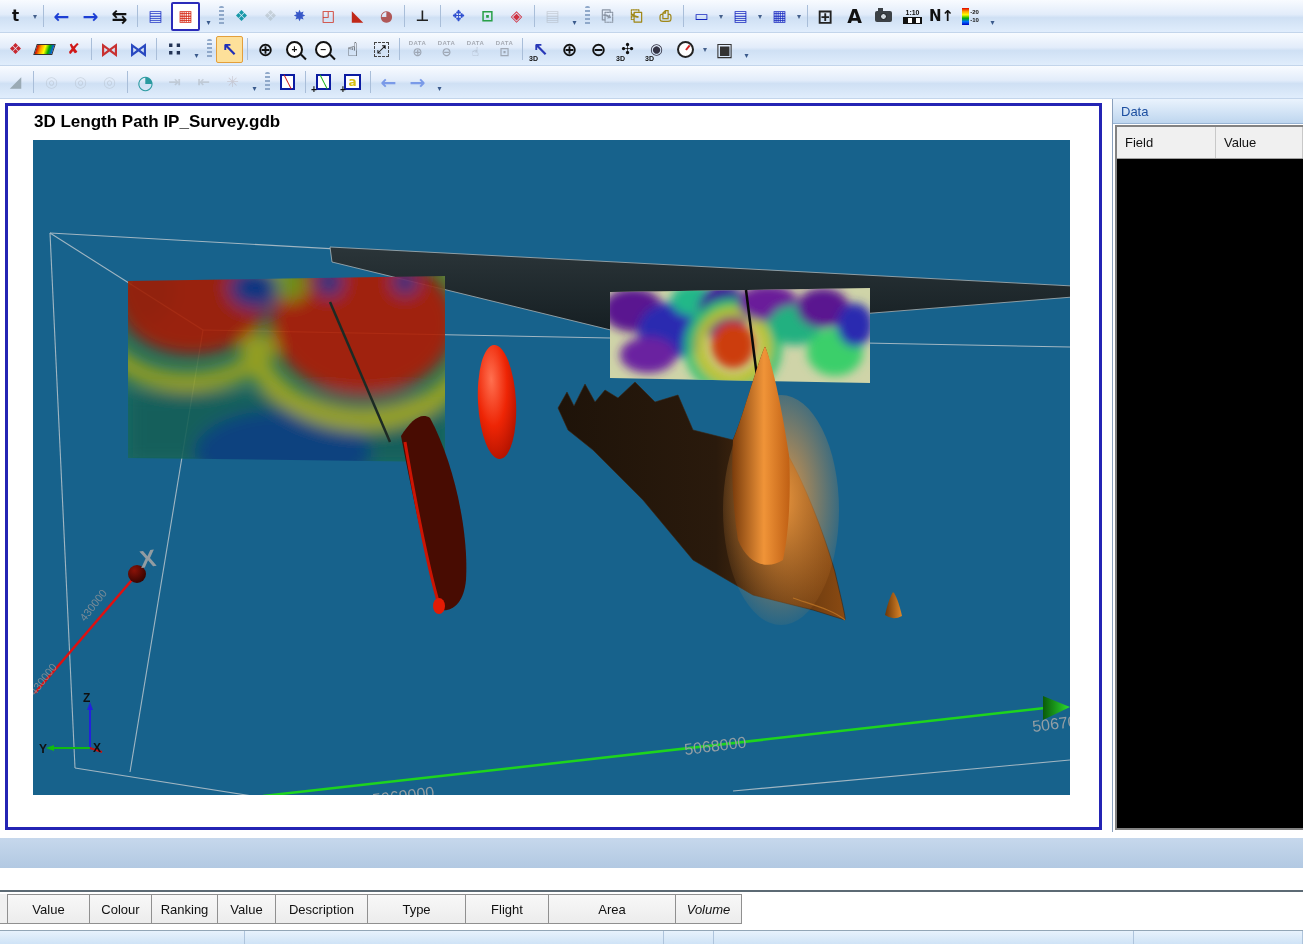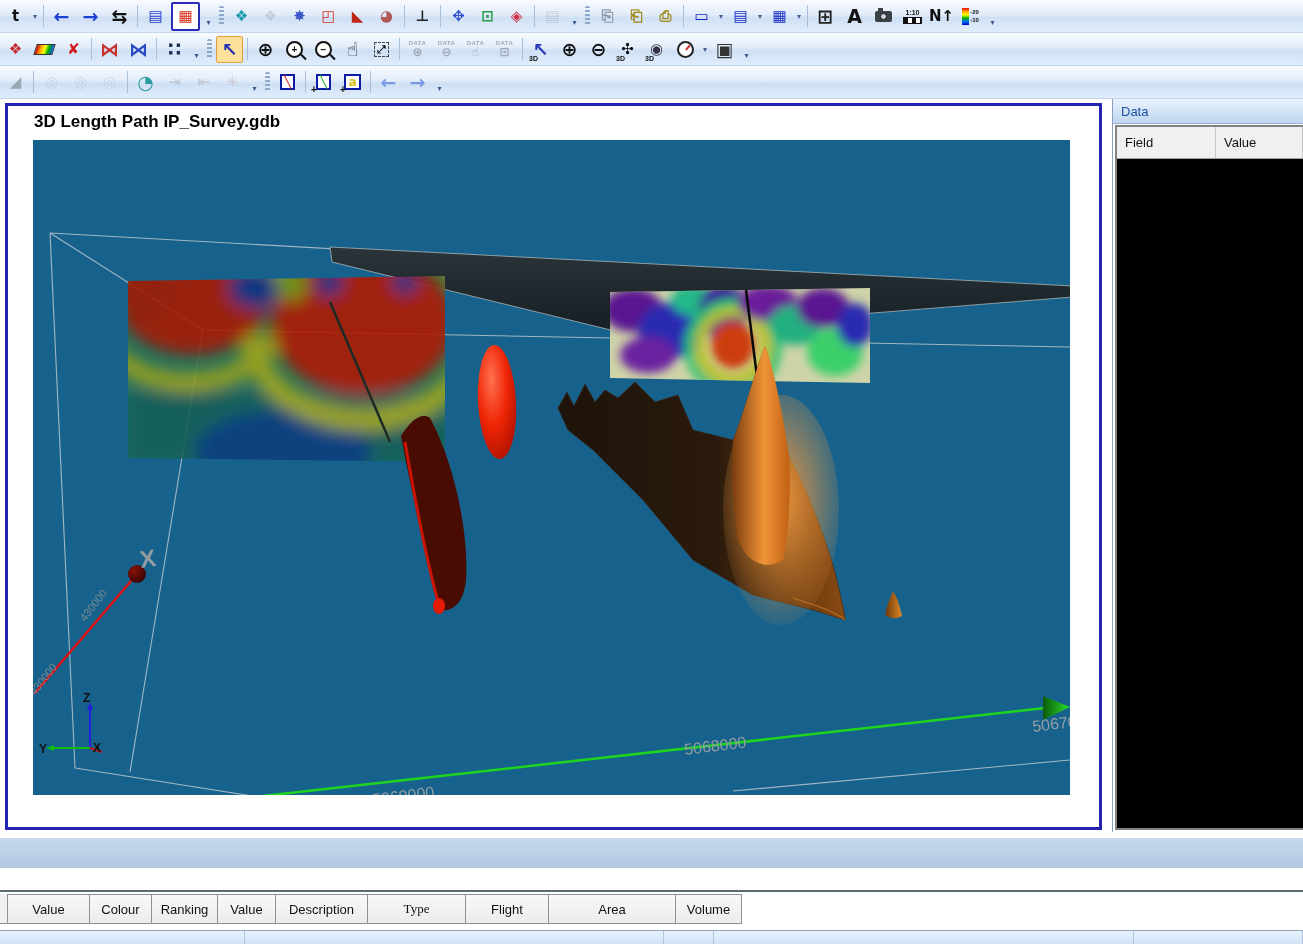--- a/index.html
+++ b/index.html
@@ -534,24 +534,24 @@
 
 
   <div id="attr-area">
     <div id="attr-header">
       <div class="attr-stub"></div>
     <div class="attr-cell" style="width: 82px;">Value</div>
         <div class="attr-cell" style="width: 62px;">Colour</div>
         <div class="attr-cell" style="width: 66px;">Ranking</div>
         <div class="attr-cell" style="width: 58px;">Value</div>
         <div class="attr-cell" style="width: 92px;">Description</div>
-        <div class="attr-cell" style="width: 98px; font-family: Liberation Serif, serif;">Type</div>
+        <div class="attr-cell" style="width: 98px;">Type</div>
         <div class="attr-cell" style="width: 83px;">Flight</div>
         <div class="attr-cell" style="width: 127px;">Area</div>
-        <div class="attr-cell" style="width: 66px;">Volume</div>
+        <div class="attr-cell" style="width: 66px; font-style: italic;">Volume</div>
       </div>
   </div>
 
   <div id="status-bar">
       <div class="status-seg" style="width: 245px;"></div>
       <div class="status-seg" style="width: 419px;"></div>
       <div class="status-seg" style="width: 50px;"></div>
       <div class="status-seg" style="width: 420px;"></div>
       <div class="status-seg" style="width: 169px;"></div>
     </div>

